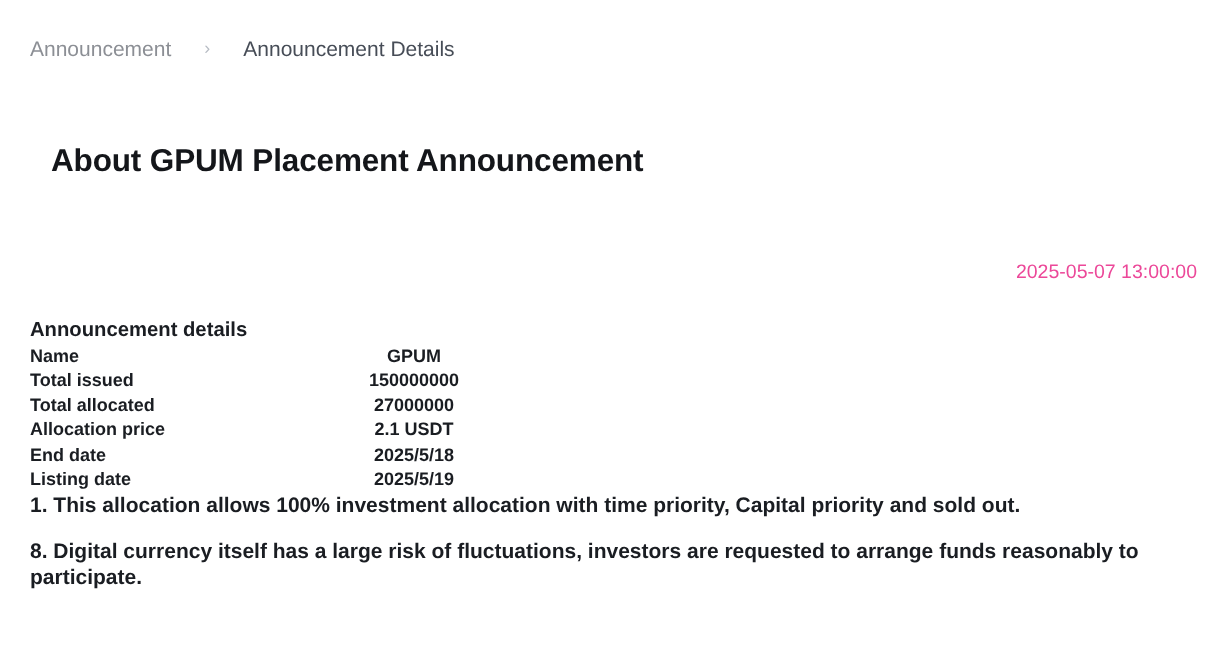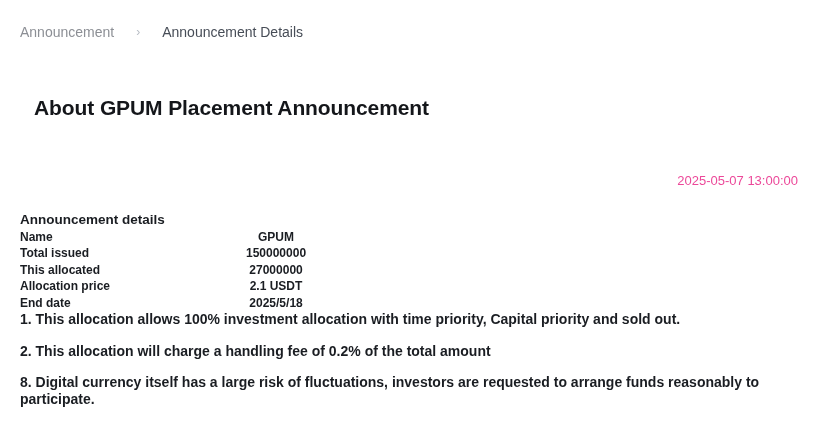--- a/index.html
+++ b/index.html
@@ -129,32 +129,35 @@
       <tbody>
         <tr>
           <td class="spec-label">Name</td>
           <td class="spec-value">GPUM</td>
         </tr>
         <tr>
           <td class="spec-label">Total issued</td>
           <td class="spec-value">150000000</td>
         </tr>
         <tr>
-          <td class="spec-label">This allocated</td>
+          <td class="spec-label">Total allocated</td>
           <td class="spec-value">27000000</td>
         </tr>
         <tr>
           <td class="spec-label">Allocation price</td>
           <td class="spec-value">2.1 USDT</td>
         </tr>
         <tr>
           <td class="spec-label">End date</td>
           <td class="spec-value">2025/5/18</td>
         </tr>
+        <tr>
+          <td class="spec-label">Listing date</td>
+          <td class="spec-value">2025/5/19</td>
+        </tr>
       </tbody>
     </table>
 
     <p class="note note-1">1. This allocation allows 100% investment allocation with time priority, Capital priority and sold out.</p>
-    <p class="note note-2">2. This allocation will charge a handling fee of 0.2% of the total amount</p>
     <p class="note note-3">8. Digital currency itself has a large risk of fluctuations, investors are requested to arrange funds reasonably to participate.</p>
 
   </div>
 </div>
 
 </body></html>

